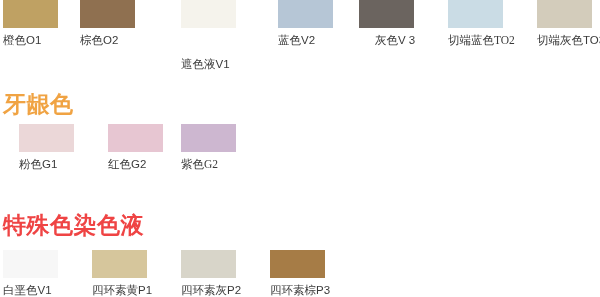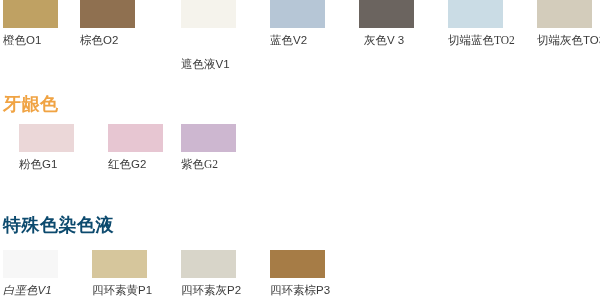--- a/index.html
+++ b/index.html
@@ -16,21 +16,21 @@
     -webkit-font-smoothing: antialiased;
   }
   .sheet {
     position: relative;
     width: 600px;
     height: 297px;
   }
   .section-heading {
     position: absolute;
     left: 3px;
-    font-size: 18px;
+    font-size: 23px;
     font-weight: bold;
     letter-spacing: 0.5px;
     line-height: 19px;
     white-space: nowrap;
   }
   .swatch-row {
     position: absolute;
     left: 0;
     top: 0;
     width: 600px;
@@ -71,27 +71,27 @@
         <div class="swatch-label" style="left: 0px; color: rgb(58, 58, 58);">橙色O1</div>
       </div>
       <div class="swatch-cell" style="left: 80px;">
         <div class="swatch-chip" style="background: rgb(143, 112, 80); width: 55px; height: 28px; left: 0px;"></div>
         <div class="swatch-label" style="left: 0px; color: rgb(58, 58, 58);">棕色O2</div>
       </div>
       <div class="swatch-cell" style="left: 181px;">
         <div class="swatch-chip" style="background: rgb(245, 243, 236); width: 55px; height: 28px; left: 0px;"></div>
         <div class="swatch-label" style="left: 0px; color: rgb(58, 58, 58); margin-top: 24px;">遮色液V1</div>
       </div>
-      <div class="swatch-cell" style="left: 270px;">
+      <div class="swatch-cell" style="left: 278px;">
         <div class="swatch-chip" style="background: rgb(182, 198, 214); width: 55px; height: 28px; left: 0px;"></div>
         <div class="swatch-label" style="left: 0px; color: rgb(58, 58, 58);">蓝色V2</div>
       </div>
       <div class="swatch-cell" style="left: 359px;">
         <div class="swatch-chip" style="background: rgb(107, 100, 95); width: 55px; height: 28px; left: 0px;"></div>
-        <div class="swatch-label" style="left: 5px; color: rgb(58, 58, 58);">灰色V 3</div>
+        <div class="swatch-label" style="left: 16px; color: rgb(58, 58, 58);">灰色V 3</div>
       </div>
       <div class="swatch-cell" style="left: 448px; font-family: Liberation Serif, serif;">
         <div class="swatch-chip" style="background: rgb(202, 220, 229); width: 55px; height: 28px; left: 0px;"></div>
         <div class="swatch-label" style="left: 0px; color: rgb(58, 58, 58);">切端蓝色TO2</div>
       </div>
       <div class="swatch-cell" style="left: 537px;">
         <div class="swatch-chip" style="background: rgb(211, 204, 187); width: 55px; height: 28px; left: 0px;"></div>
         <div class="swatch-label" style="left: 0px; color: rgb(58, 58, 58);">切端灰色TO3</div>
       </div>
     </div>
@@ -103,25 +103,25 @@
       </div>
       <div class="swatch-cell" style="left: 92px; margin-left: 16px;">
         <div class="swatch-chip" style="background: rgb(231, 198, 210); width: 55px; height: 28px; left: 0px;"></div>
         <div class="swatch-label" style="left: 0px; color: rgb(58, 58, 58);">红色G2</div>
       </div>
       <div class="swatch-cell" style="left: 181px;">
         <div class="swatch-chip" style="background: rgb(205, 183, 208); width: 55px; height: 28px; left: 0px;"></div>
         <div class="swatch-label" style="left: 0px; color: rgb(58, 58, 58); font-family: Liberation Serif, serif;">紫色G2</div>
       </div>
     </div>
-    <div class="section-heading" style="top: 216px; color: #0c4a6e;">特殊色染色液</div>
+    <div class="section-heading" style="top: 216px; color: #ef4444;">特殊色染色液</div>
     <div class="swatch-row" style="top: 250px;">
       <div class="swatch-cell" style="left: 3px;">
         <div class="swatch-chip" style="background: rgb(247, 247, 247); width: 55px; height: 28px; left: 0px;"></div>
-        <div class="swatch-label" style="left: 0px; color: rgb(58, 58, 58); font-style: italic;">白垩色V1</div>
+        <div class="swatch-label" style="left: 0px; color: rgb(58, 58, 58);">白垩色V1</div>
       </div>
       <div class="swatch-cell" style="left: 92px;">
         <div class="swatch-chip" style="background: rgb(214, 198, 156); width: 55px; height: 28px; left: 0px;"></div>
         <div class="swatch-label" style="left: 0px; color: rgb(58, 58, 58);">四环素黄P1</div>
       </div>
       <div class="swatch-cell" style="left: 181px;">
         <div class="swatch-chip" style="background: rgb(216, 213, 201); width: 55px; height: 28px; left: 0px;"></div>
         <div class="swatch-label" style="left: 0px; color: rgb(58, 58, 58);">四环素灰P2</div>
       </div>
       <div class="swatch-cell" style="left: 270px;">

